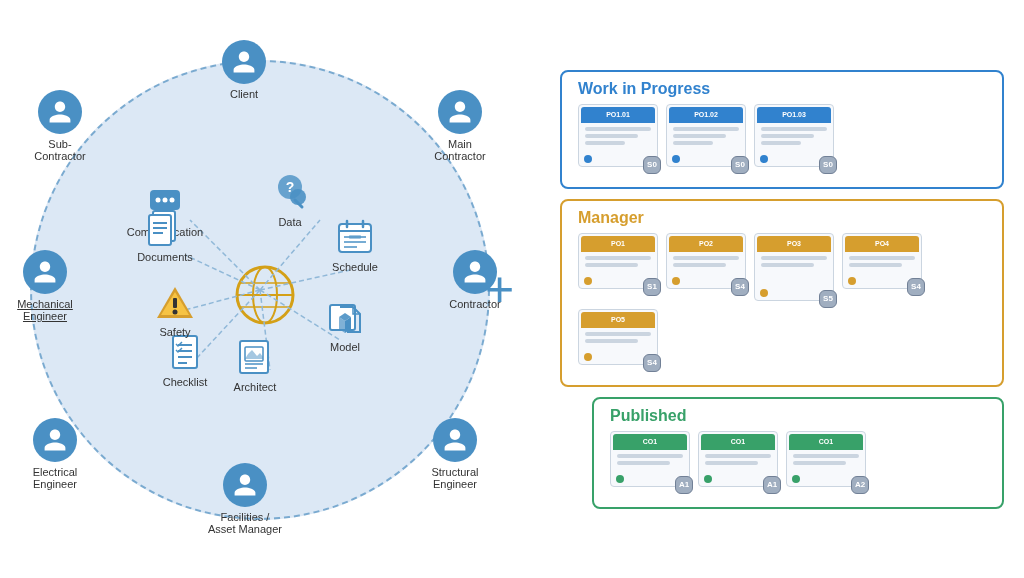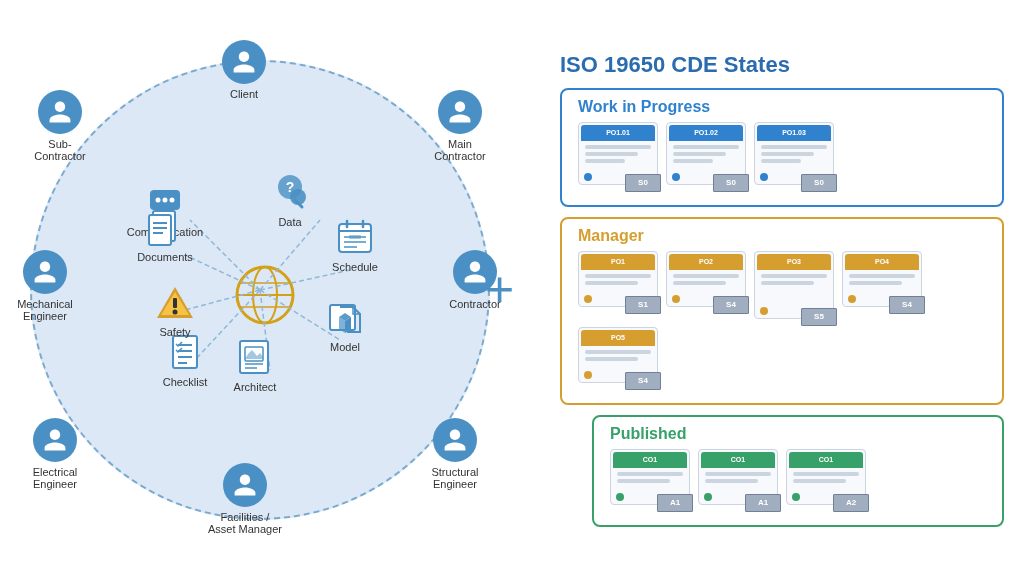--- a/index.html
+++ b/index.html
@@ -187,23 +187,23 @@
     }
 
     .doc-line.short { width: 60%; }
     .doc-line.medium { width: 80%; }
     .doc-line.long { width: 100%; }
 
     .doc-badge {
       position: absolute;
       bottom: -8px;
       right: -4px;
-      width: 36px;
+      width: 18px;
       height: 18px;
-      border-radius: 1px;
+      border-radius: 6px;
       background: #a0aec0;
       display: flex;
       align-items: center;
       justify-content: center;
       font-size: 8px;
       color: white;
       font-weight: bold;
       border: 1px solid #718096;
     }
 
@@ -317,21 +317,21 @@
 
       <div class="role-item" style="bottom:30px; left:-15px; position:absolute;">
         <div class="role-avatar">
           <svg viewBox="0 0 24 24">
               <path d="M12 12c2.7 0 4.8-2.1 4.8-4.8S14.7 2.4 12 2.4 7.2 4.5 7.2 7.2 9.3 12 12 12zm0 2.4c-3.2 0-9.6 1.6-9.6 4.8v2.4h19.2v-2.4c0-3.2-6.4-4.8-9.6-4.8z"></path>
             </svg>
         </div>
         <span>Electrical<br>Engineer</span>
       </div>
 
-      <div class="role-item" style="top:190px; left:-25px; position:absolute;">
+      <div class="role-item" style="top:190px; left:-25px; position:absolute;text-decoration:underline;">
         <div class="role-avatar">
           <svg viewBox="0 0 24 24">
               <path d="M12 12c2.7 0 4.8-2.1 4.8-4.8S14.7 2.4 12 2.4 7.2 4.5 7.2 7.2 9.3 12 12 12zm0 2.4c-3.2 0-9.6 1.6-9.6 4.8v2.4h19.2v-2.4c0-3.2-6.4-4.8-9.6-4.8z"></path>
             </svg>
         </div>
         <span>Mechanical
 Engineer</span>
       </div>
 
       <div class="role-item" style="top:30px; left:-10px; position:absolute;">
@@ -452,23 +452,20 @@
           </svg>
         </div>
         <span>Safety</span>
       </div>
     </div>
   </div>
 
   <div class="plus-sign">+</div>
 
   <div class="right-section" style="padding-left:60px;">
-    <div>
-      <span class="title">ISO 19650 CDE States</span>
-    </div>
 
     <div class="cde-state-box wip">
       <div class="state-label wip">Work in Progress</div>
       <div class="doc-grid">
         <div class="doc-card" style="margin-bottom:12px;">
           <div class="doc-card-header wip">PO1.01</div>
           <div class="doc-card-body">
             <div class="doc-line long"></div>
             <div class="doc-line medium"></div>
             <div class="doc-line short"></div>

